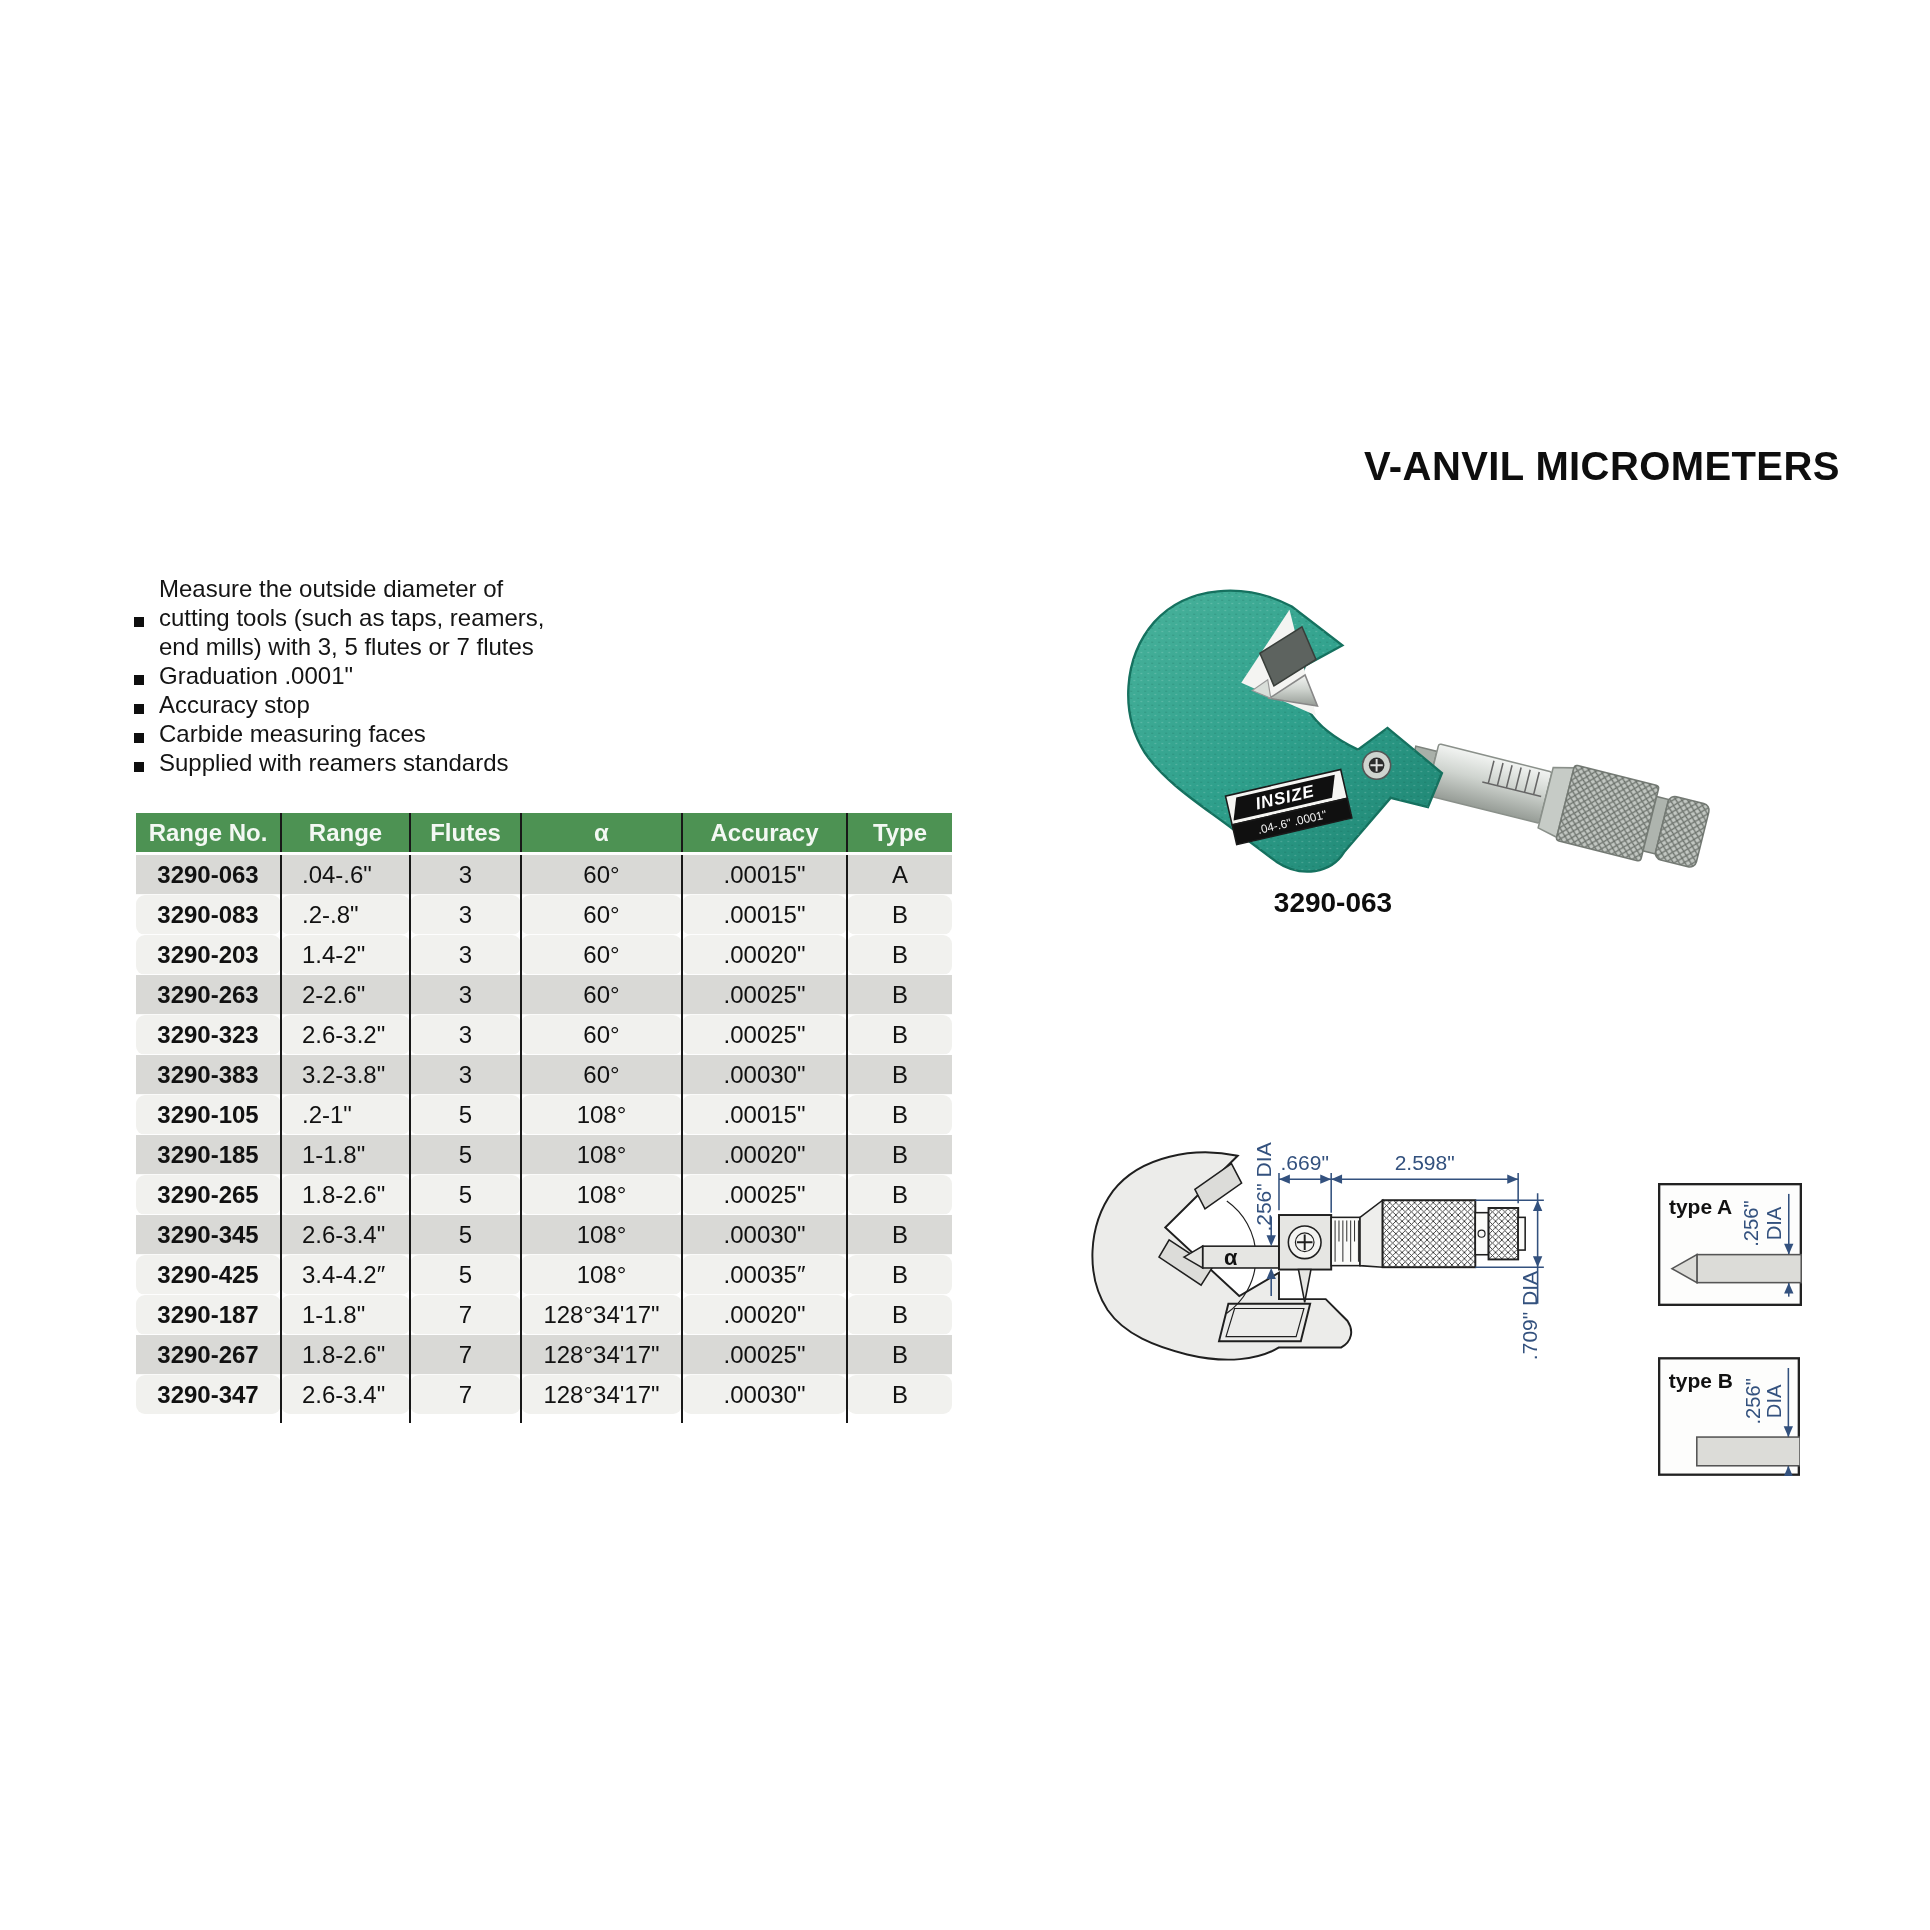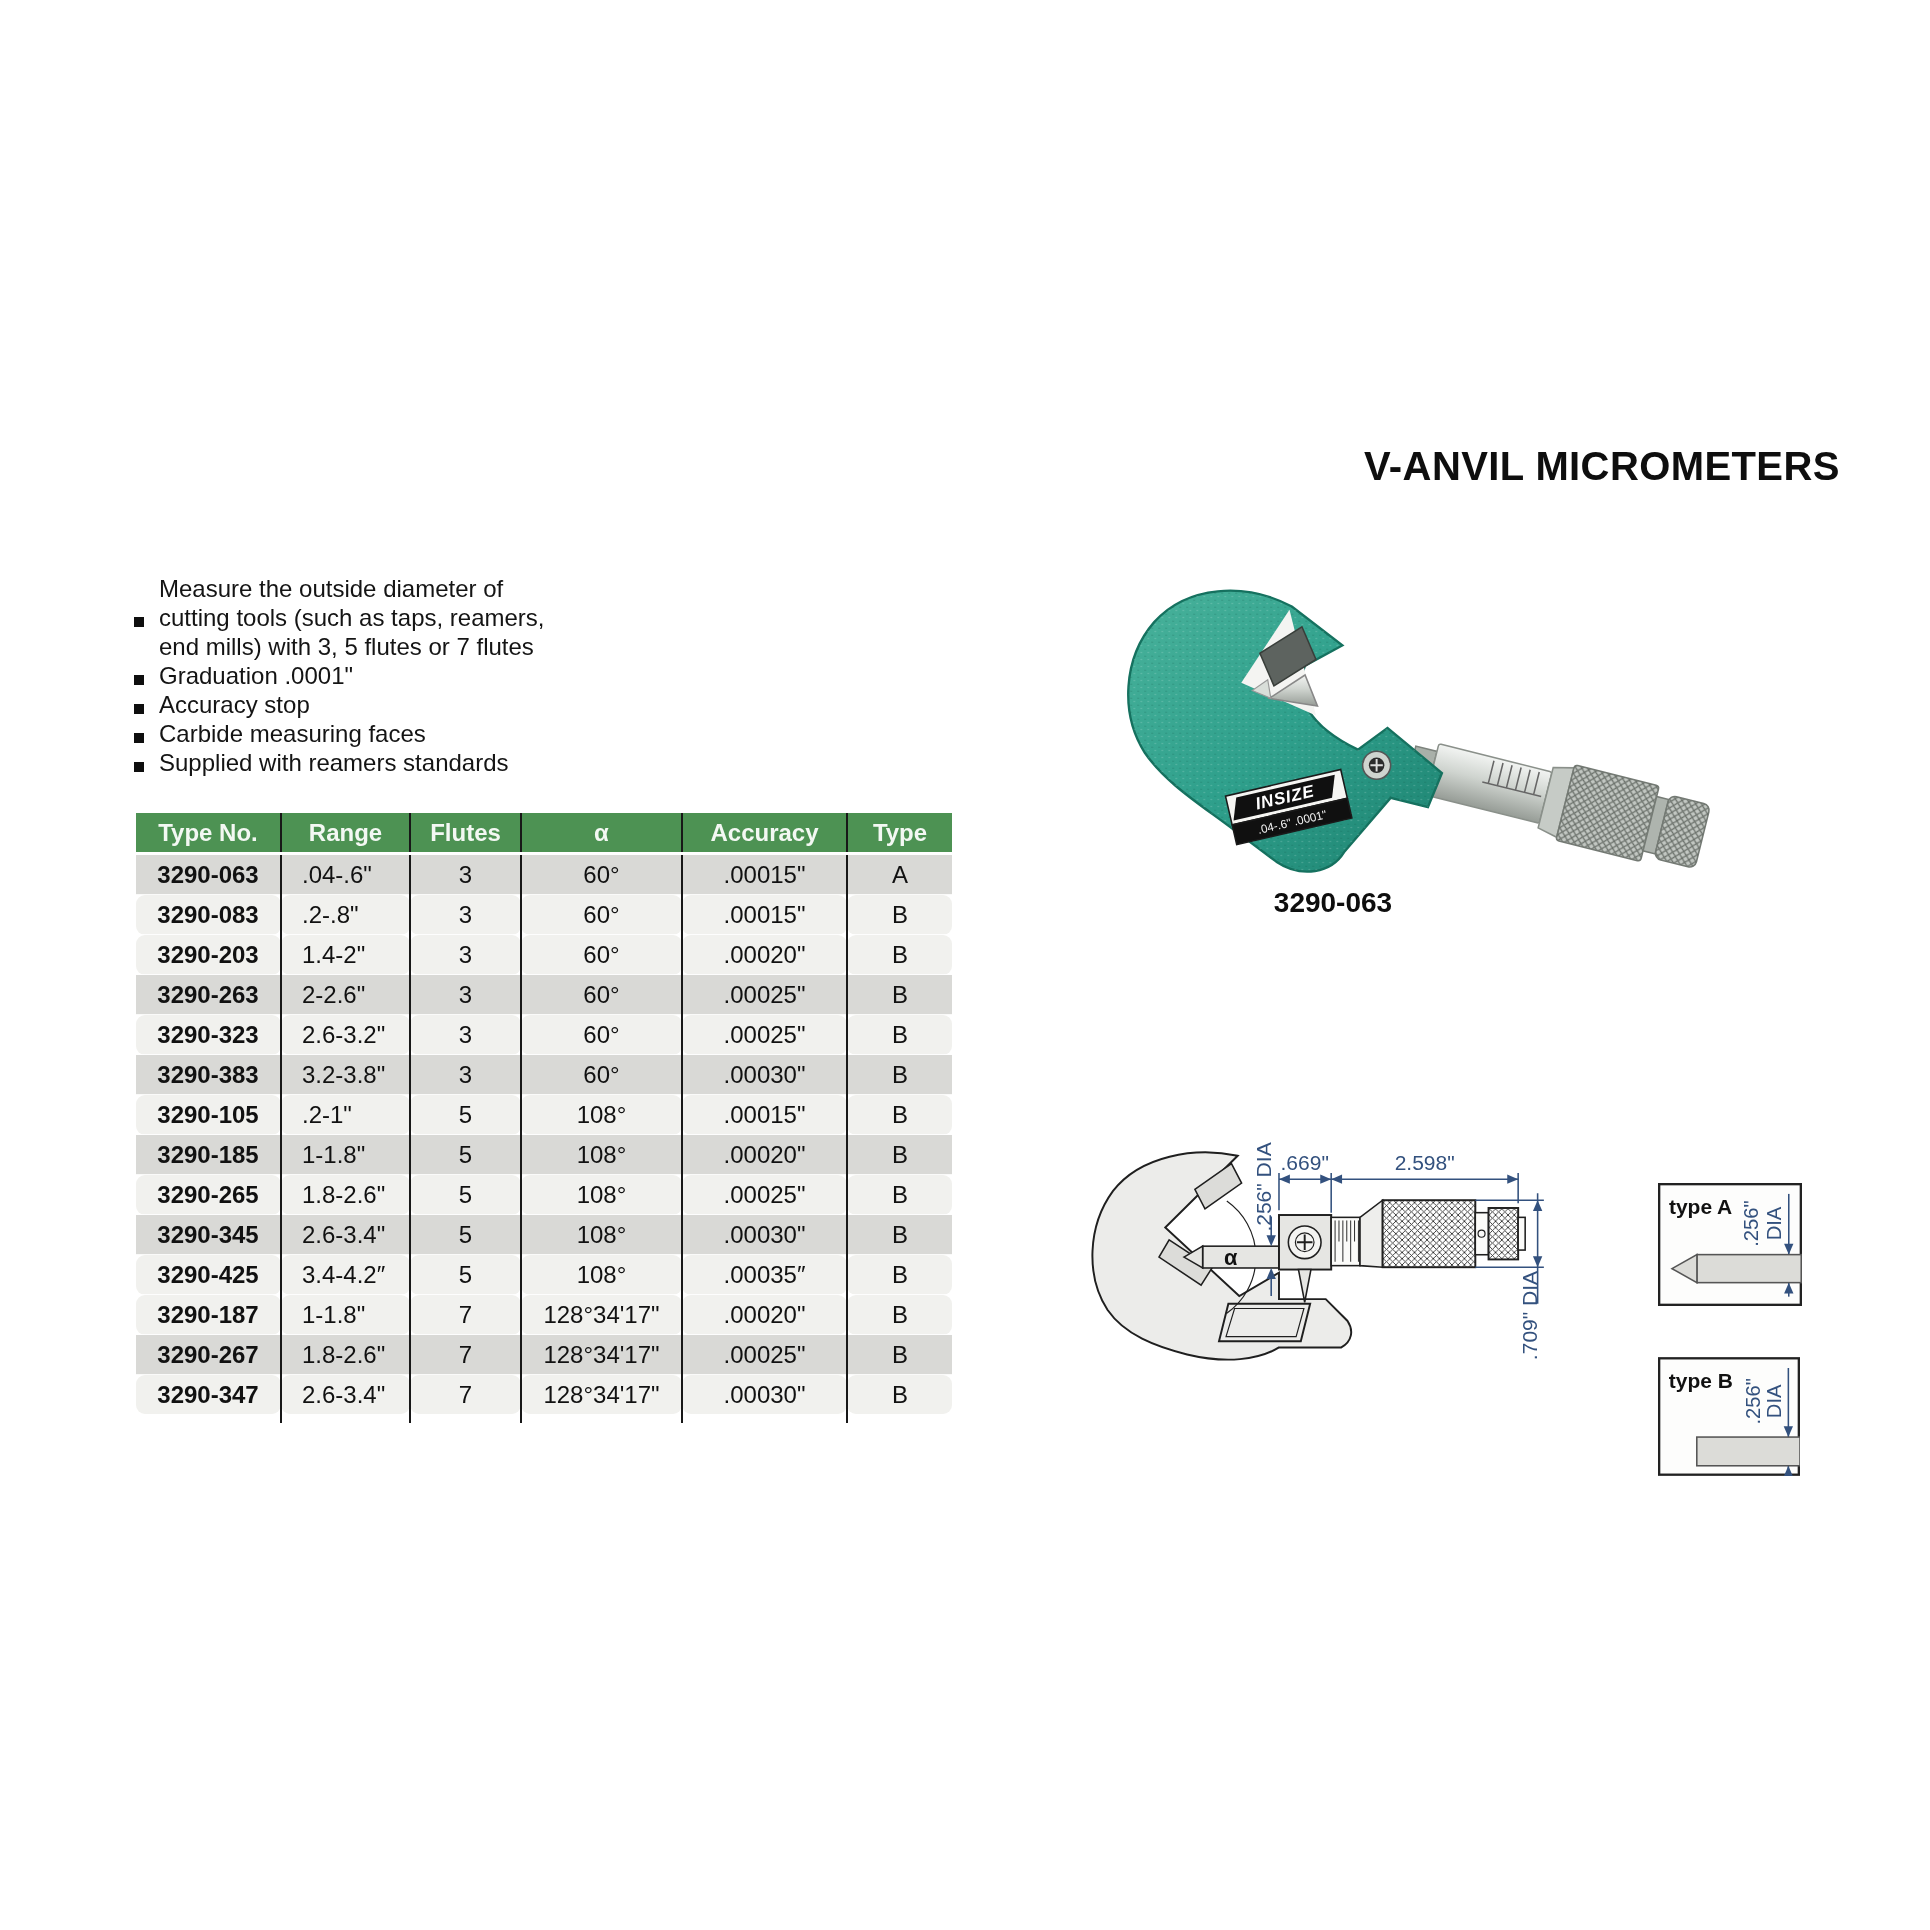--- a/index.html
+++ b/index.html
@@ -80,21 +80,21 @@
   <colgroup>
     <col style="width:145px">
       <col style="width:129px">
       <col style="width:111px">
     <col style="width:161px">
       <col style="width:165px">
       <col style="width:105px">
   </colgroup>
   <thead>
       <tr>
-        <th>Type No.</th>
+        <th>Range No.</th>
         <th>Range</th>
         <th>Flutes</th>
         <th>α</th>
         <th>Accuracy</th>
         <th>Type</th>
       </tr>
     </thead>
   <tbody>
       <tr class="alt-odd">
         <td class="part">3290-063</td>

